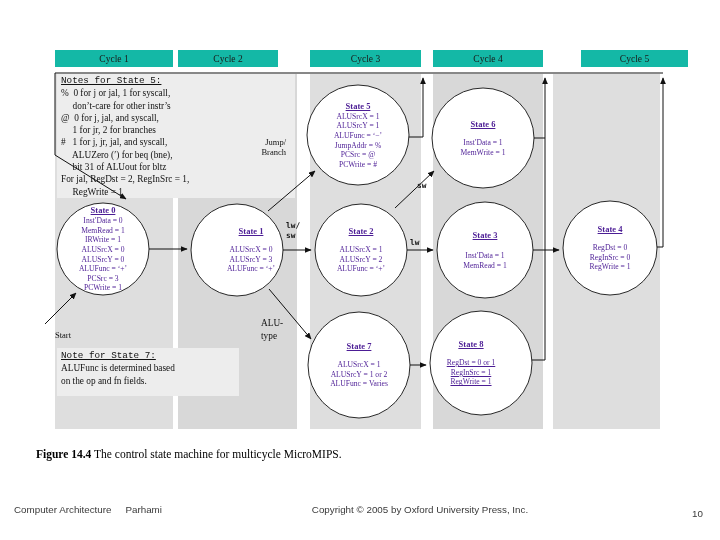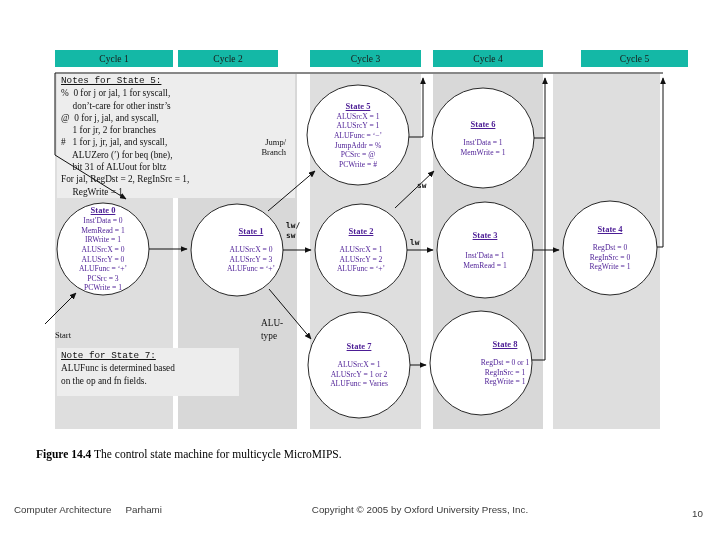--- a/index.html
+++ b/index.html
@@ -176,21 +176,21 @@
       </div>
   </div>
   <div class="state" style="left:308px;top:312px;width:102px;height:106px;">
     <div class="state-title">State 7</div>
     <div class="state-lines" style="margin-top:8px;">
         <div>ALUSrcX = 1</div>
         <div>ALUSrcY = 1 or 2</div>
         <div>ALUFunc = Varies</div>
       </div>
   </div>
-  <div class="state" style="left:454px;top:311px;width:102px;height:104px;">
+  <div class="state" style="left:420px;top:311px;width:102px;height:104px;text-decoration:underline;">
     <div class="state-title">State 8</div>
     <div class="state-lines" style="margin-top:8px;">
         <div>RegDst = 0 or 1</div>
         <div>RegInSrc = 1</div>
         <div>RegWrite = 1</div>
       </div>
   </div>
 
   <div class="txt edge-label" style="left:55px;top:303px;margin-top:28px;">Start</div>
   <div class="txt edge-label" style="left:246px;top:138px;width:40px;text-align:right;">

